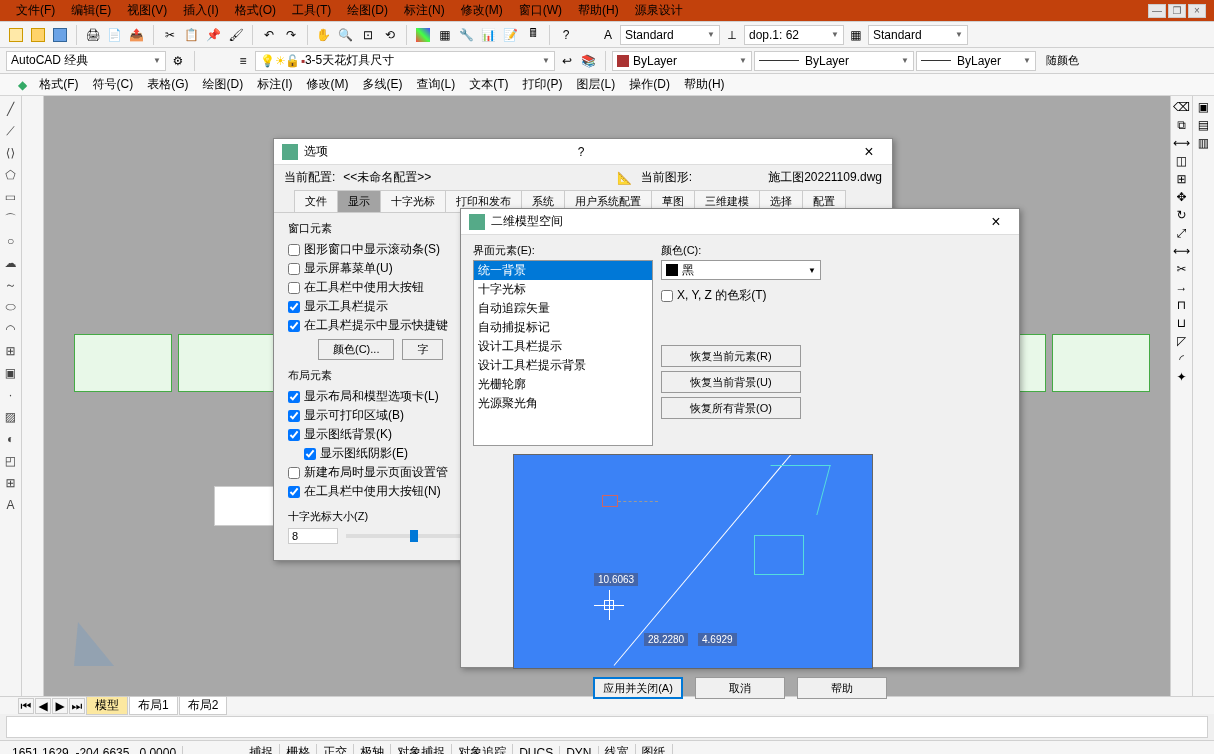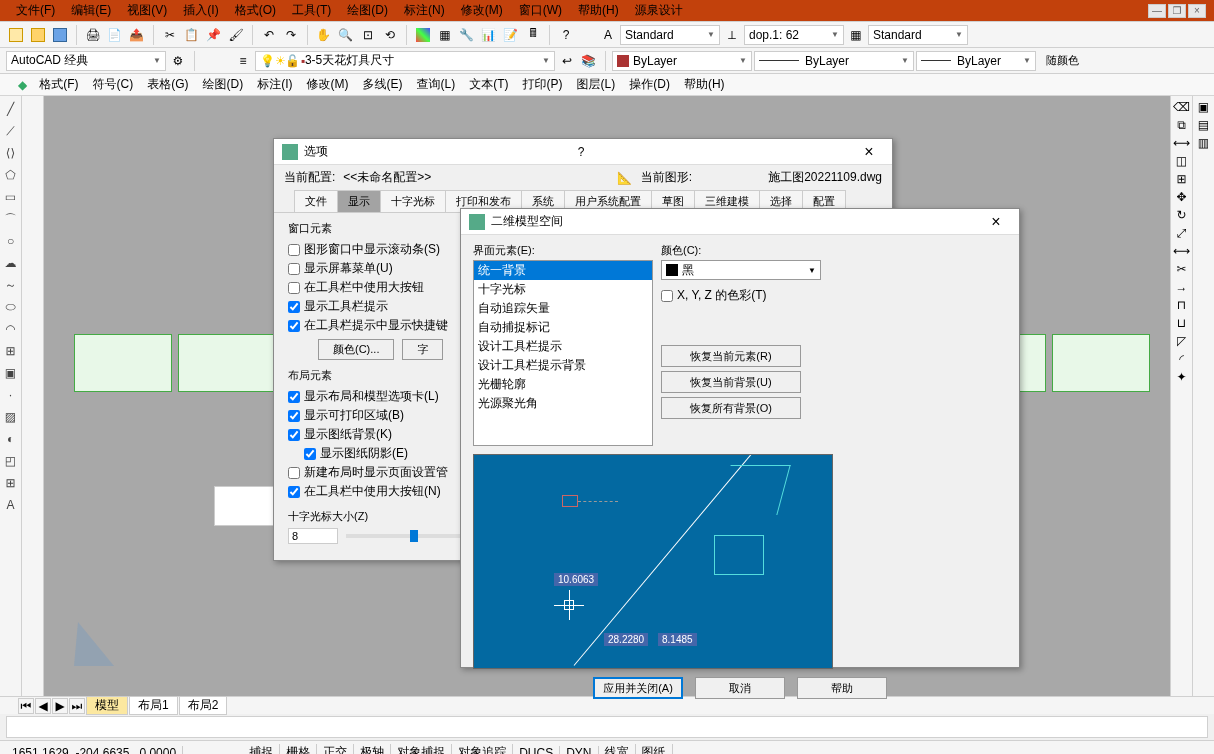--- a/index.html
+++ b/index.html
@@ -76,21 +76,21 @@
 .d2-body { padding: 8px 12px; display: flex; gap: 8px; }
 .d2-col { flex: 1; }
 .d2-label { font-size: 11px; margin-bottom: 2px; }
 .listbox { border: 1px solid #999; background: #fff; height: 140px; overflow: hidden; font-size: 11px; }
 .listbox .li { padding: 1px 4px; }
 .listbox .li.sel { background: #0078d7; color: #fff; }
 .combo { border: 1px solid #999; background: #fff; height: 20px; display: flex; align-items: center; padding: 0 4px; font-size: 11px; }
 .combo .sw { width: 12px; height: 12px; background: #000; margin-right: 4px; }
 .combo .arr { margin-left: auto; font-size: 8px; }
 .btn { height: 22px; border: 1px solid #999; background: #f0f0f0; font-size: 11px; width: 140px; margin-bottom: 4px; }
-.preview-area { width: 360px; height: 215px; background: #0369a1; border: 1px solid #666; position: relative; overflow: hidden; }
+.preview-area { width: 360px; height: 215px; background: #3b82f6; border: 1px solid #666; position: relative; overflow: hidden; margin-left: 40px; }
 .preview-area .line1 { position: absolute; left: 100px; top: 210px; width: 300px; height: 1px; background: #fff; transform: rotate(-50deg); transform-origin: left; }
 .preview-area .num { position: absolute; background: #4466aa; color: #fff; padding: 1px 4px; font-size: 10px; }
 .preview-area .cyan-line { position: absolute; border: 1px solid #5dd; }
 .dlg-buttons { display: flex; justify-content: center; gap: 12px; padding: 8px 20px; }
 .dlg-buttons .btn2 { width: 90px; height: 22px; border: 1px solid #999; background: #f0f0f0; font-size: 11px; }
 .dlg-buttons .btn2.primary { border: 2px solid #0078d7; }
 
 
 .anno { position: absolute; pointer-events: none; z-index: 1000; }
 </style>
@@ -454,21 +454,21 @@
       <div class="line1"></div>
       <div style="position:absolute;left:88px;top:40px;width:16px;height:12px;border:1px solid #c66"></div>
       <div style="position:absolute;left:104px;top:46px;width:40px;border-top:1px dashed #999"></div>
       <div class="cyan-line" style="left:250px;top:10px;width:60px;height:50px;border-left:none;border-bottom:none;transform:skewX(-15deg)"></div>
       <div class="cyan-line" style="left:240px;top:80px;width:50px;height:40px"></div>
       <div style="position:absolute;left:80px;top:150px;width:30px;height:1px;background:#fff"></div>
       <div style="position:absolute;left:95px;top:135px;width:1px;height:30px;background:#fff"></div>
       <div style="position:absolute;left:90px;top:145px;width:10px;height:10px;border:1px solid #fff"></div>
       <div class="num" style="left:80px;top:118px">10.6063</div>
       <div class="num" style="left:130px;top:178px">28.2280</div>
-      <div class="num" style="left:184px;top:178px">8.1485</div>
+      <div class="num" style="left:184px;top:178px">4.6929</div>
     </div>
   </div>
   <div class="dlg-buttons">
     <button class="btn2 primary">应用并关闭(A)</button>
     <button class="btn2">取消</button>
     <button class="btn2">帮助</button>
   </div>
 </div>
 
 <div class="anno">

